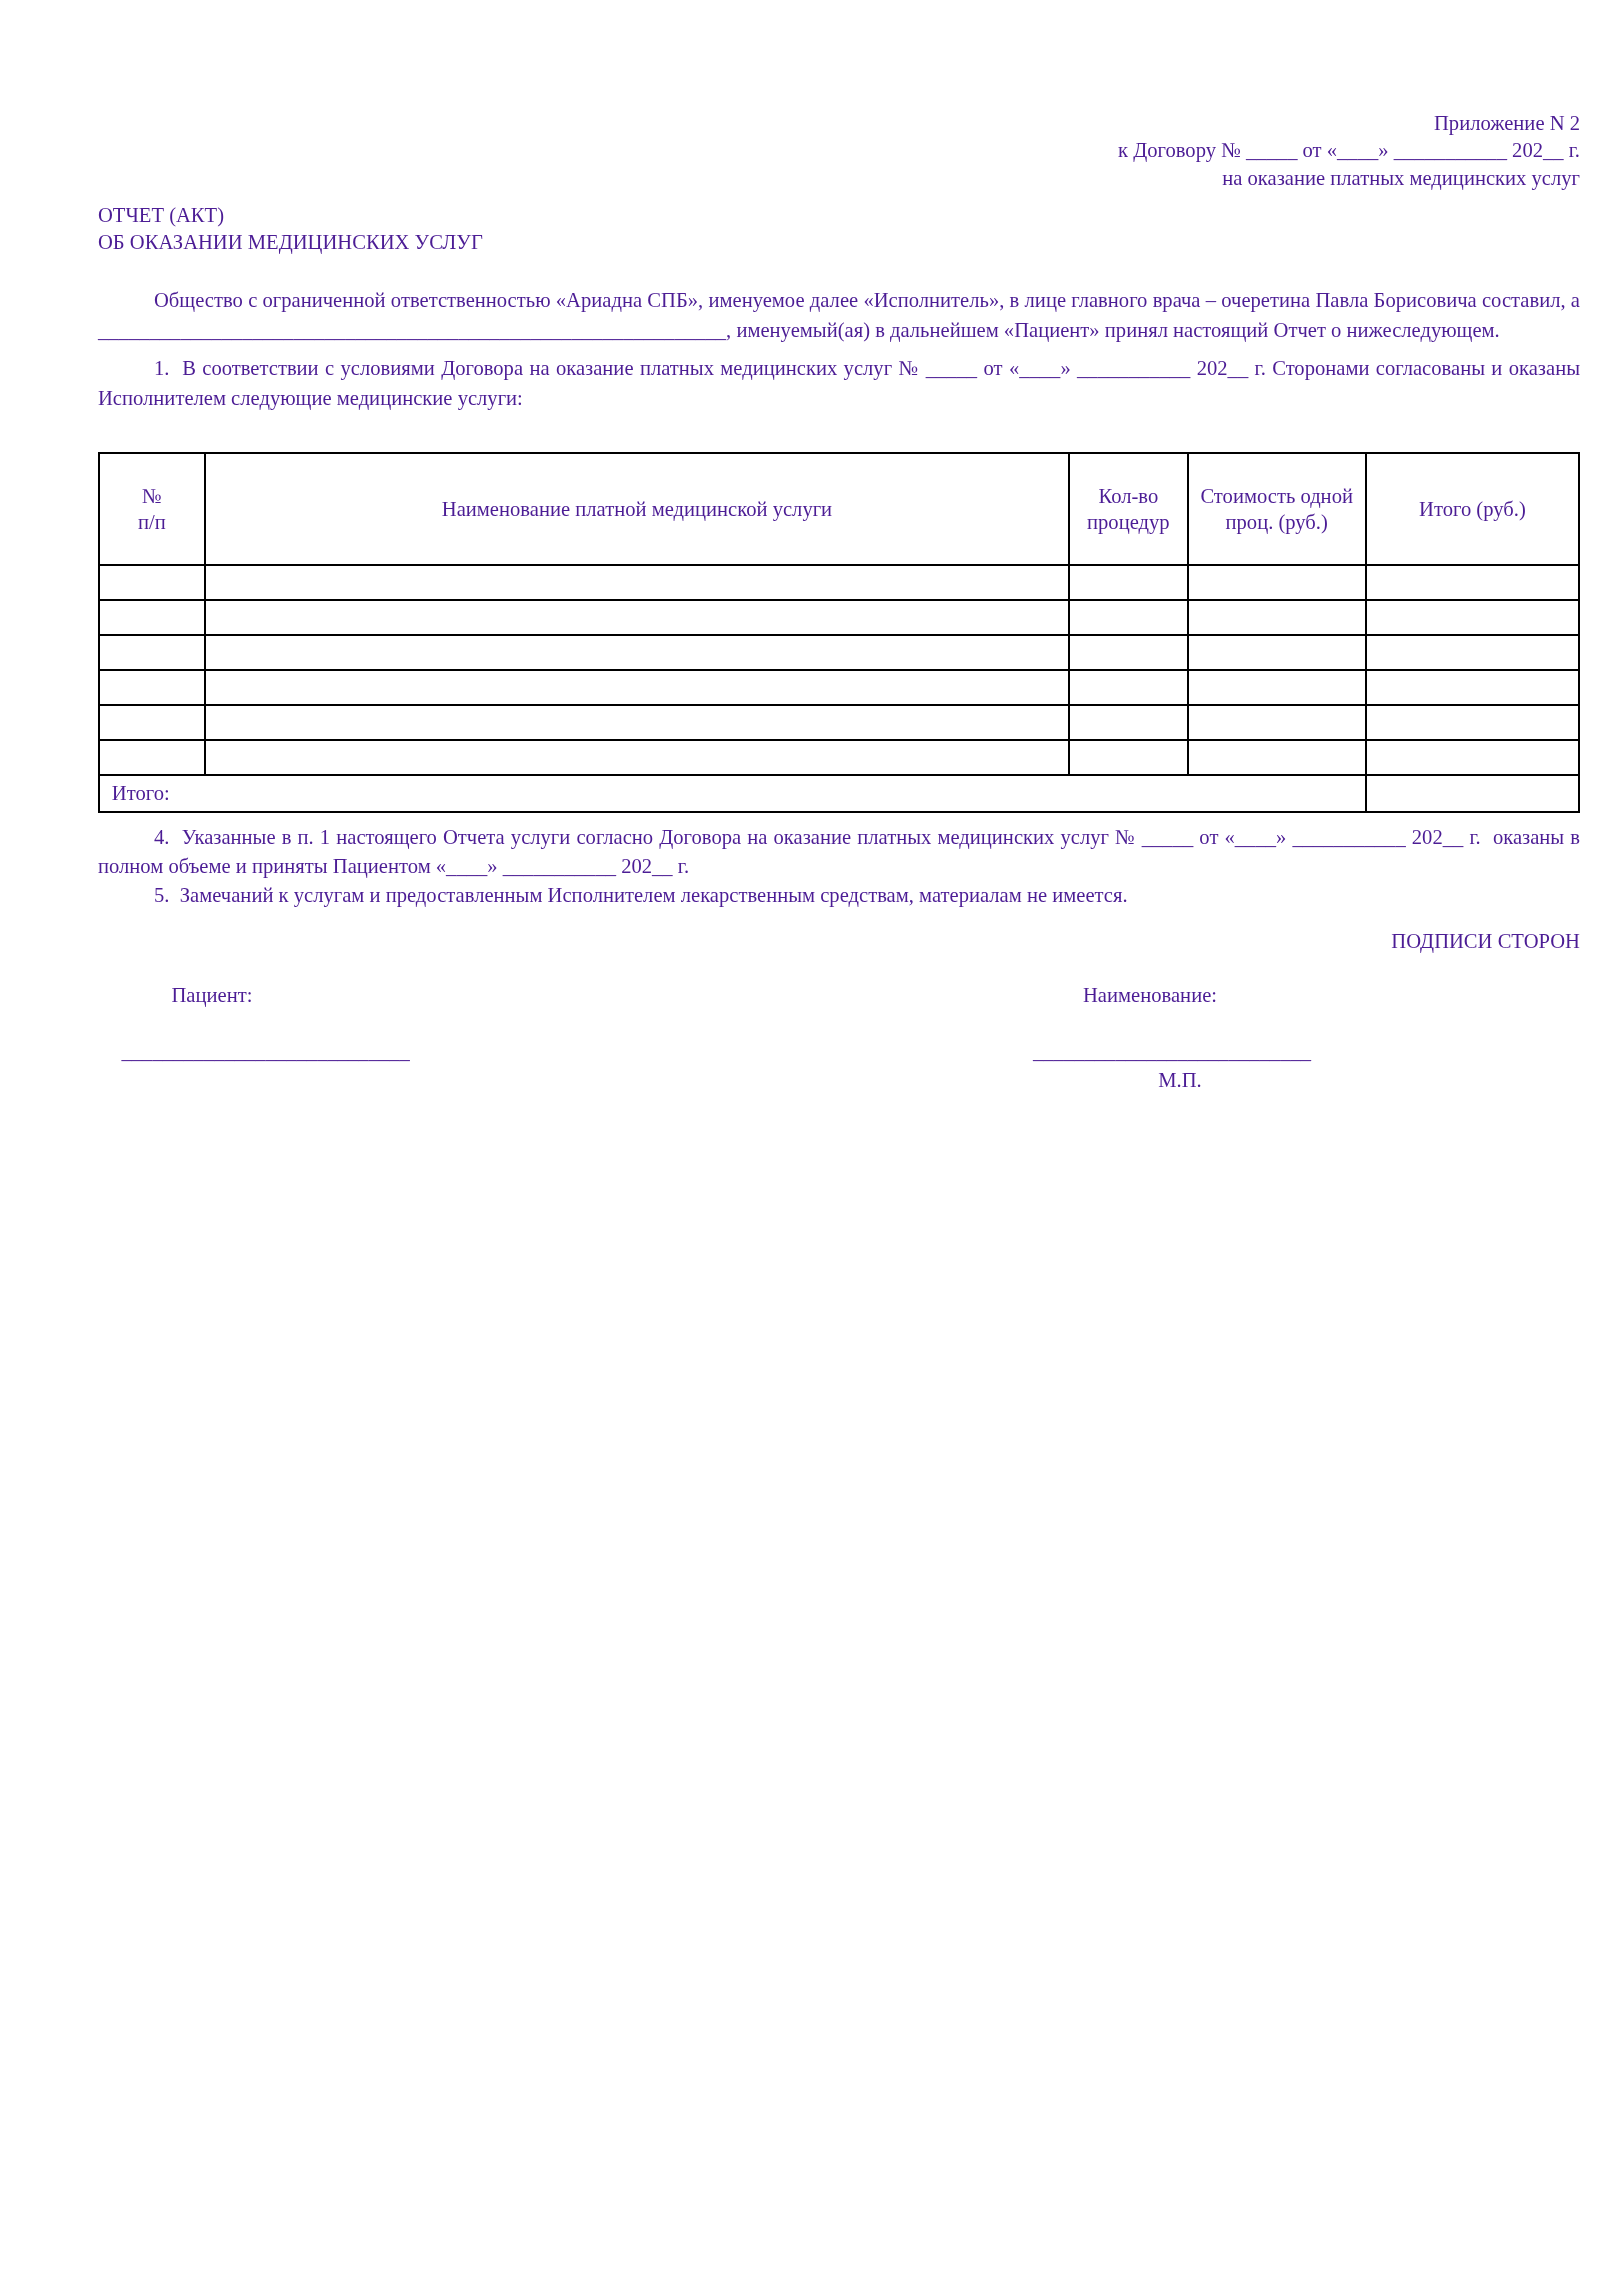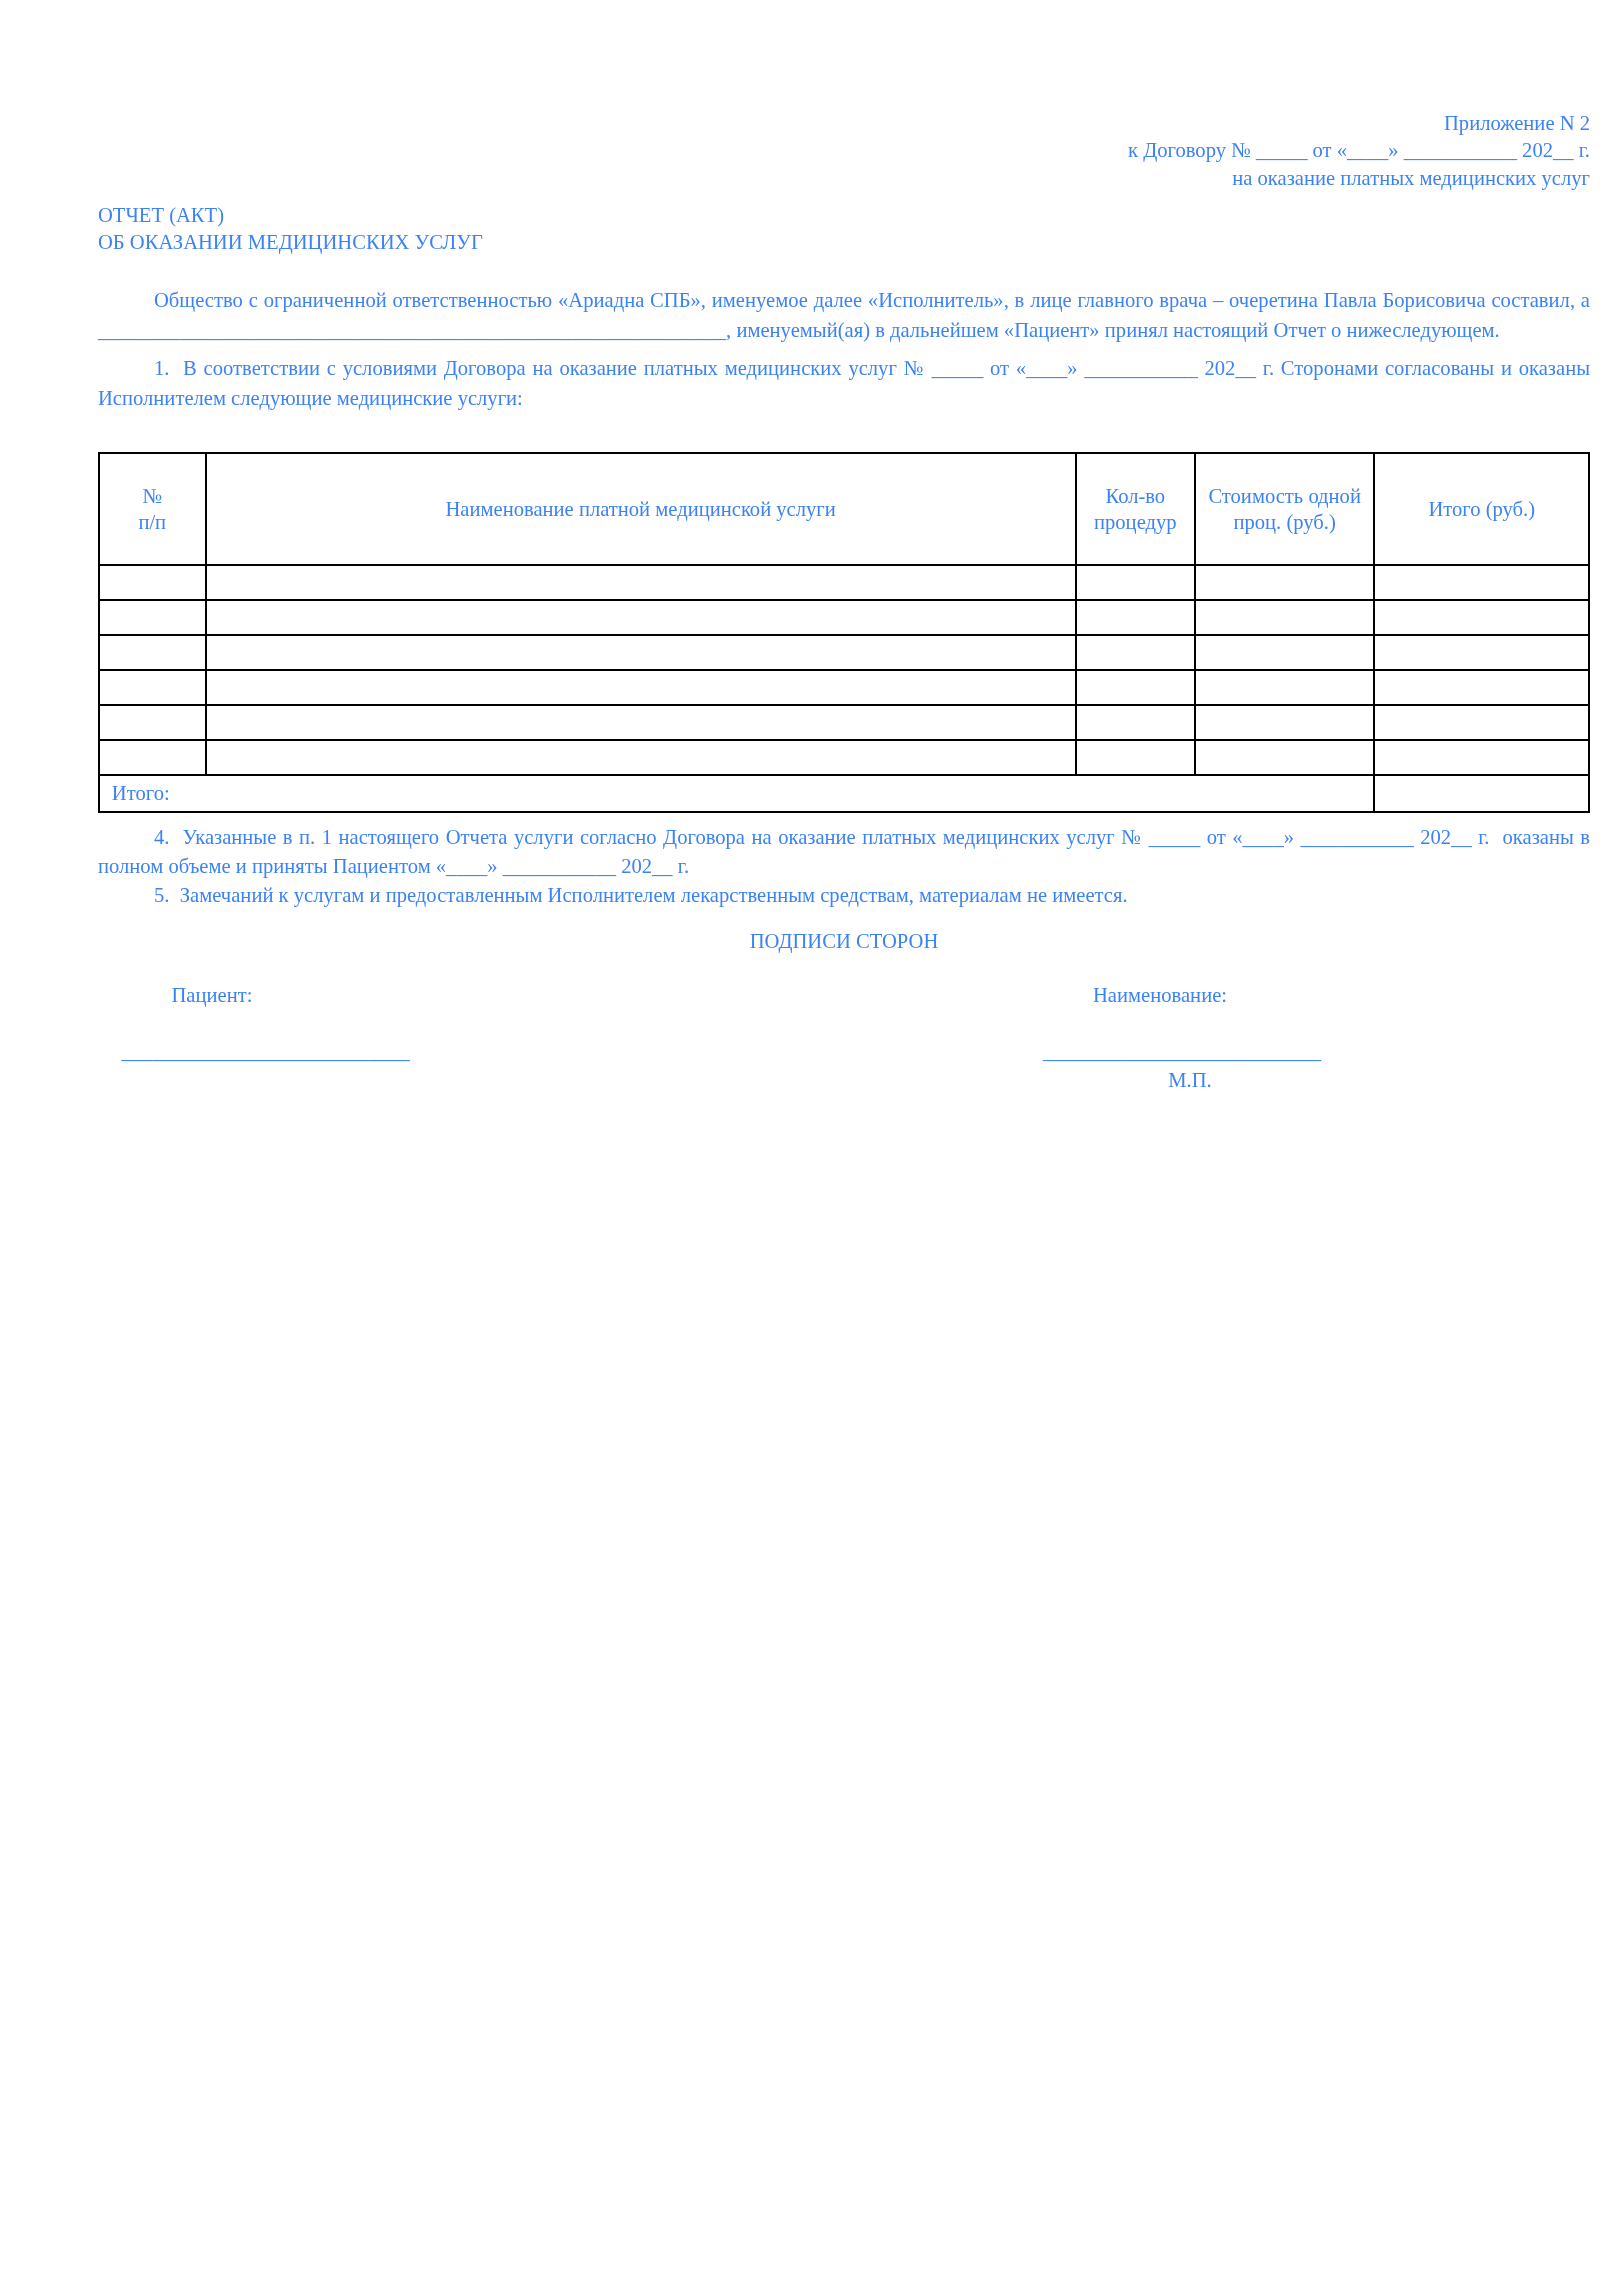--- a/index.html
+++ b/index.html
@@ -2,24 +2,24 @@
 <html><head>
 <meta charset="utf-8">
 <style>
   html, body { margin: 0; padding: 0; background: #ffffff; }
   .page {
     position: relative;
     width: 1621px;
     height: 2293px;
     background: #ffffff;
     box-sizing: border-box;
-    padding: 110px 31px 0 98px;
+    padding: 110px 41px 0 98px;
     font-family: "Liberation Serif", "DejaVu Serif", serif;
     font-size: 20.6px;
-    color: #3b82f6;
+    color: #4c1d95;
     overflow: hidden;
   }
   .appendix { text-align: right; line-height: 27.4px; }
   .doc-title { line-height: 26.5px; margin-top: 10px; }
   .para { margin: 0; text-align: justify; line-height: 30px; }
   .indent { text-indent: 56px; }
   .intro { margin-top: 30px; }
   .clause1 { margin-top: 7.8px; }
   table.services {
     width: 100%;
@@ -42,21 +42,21 @@
     white-space: pre-line;
     line-height: 26.5px;
     padding: 0 9.8px;
   }
   table.services thead th.col-qty { padding: 0 15.7px; overflow-wrap: break-word; word-break: break-word; border-radius: 25px; }
   table.services tbody td { height: 35px; }
   table.services .total-row td { height: 37px; vertical-align: middle; }
   table.services .total-label { padding-left: 11.8px; text-align: left; }
   .clause4 { margin-top: 9.8px; line-height: 29px; }
   .clause5 { line-height: 29px; }
-  .sig-title { text-align: center; margin-top: 20.6px; }
+  .sig-title { text-align: right; margin-top: 20.6px; }
   .sig-row { display: flex; justify-content: space-between; margin-top: 26.5px; }
   .sig-col.left { width: 294px; margin-left: 23.5px; }
   .sig-col.right { width: 294px; margin-right: 253px; }
   .sig-label { padding-left: 50px; line-height: 30px; }
   .sig-line { margin-top: 26px; white-space: nowrap; line-height: 30px; }
   .sig-stamp { text-align: center; line-height: 28px; }
 </style>
 </head>
 <body>
 

